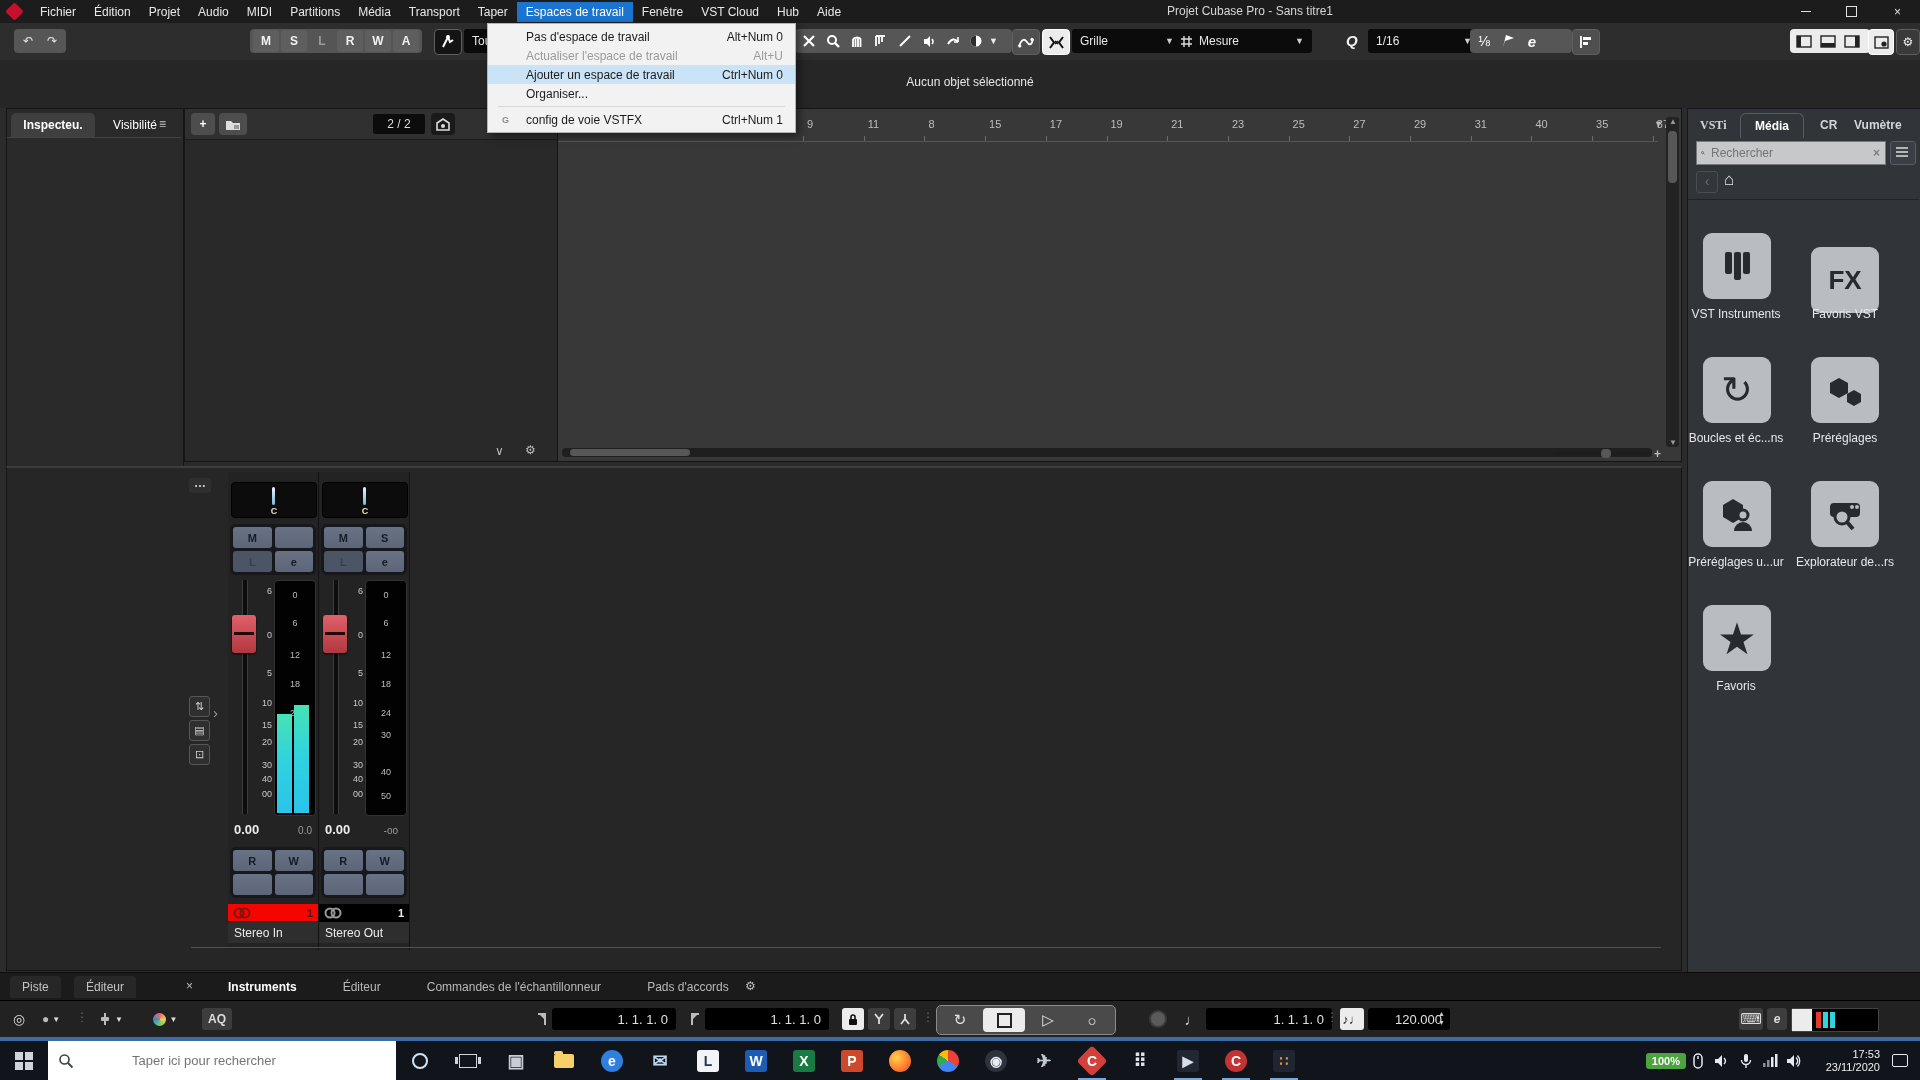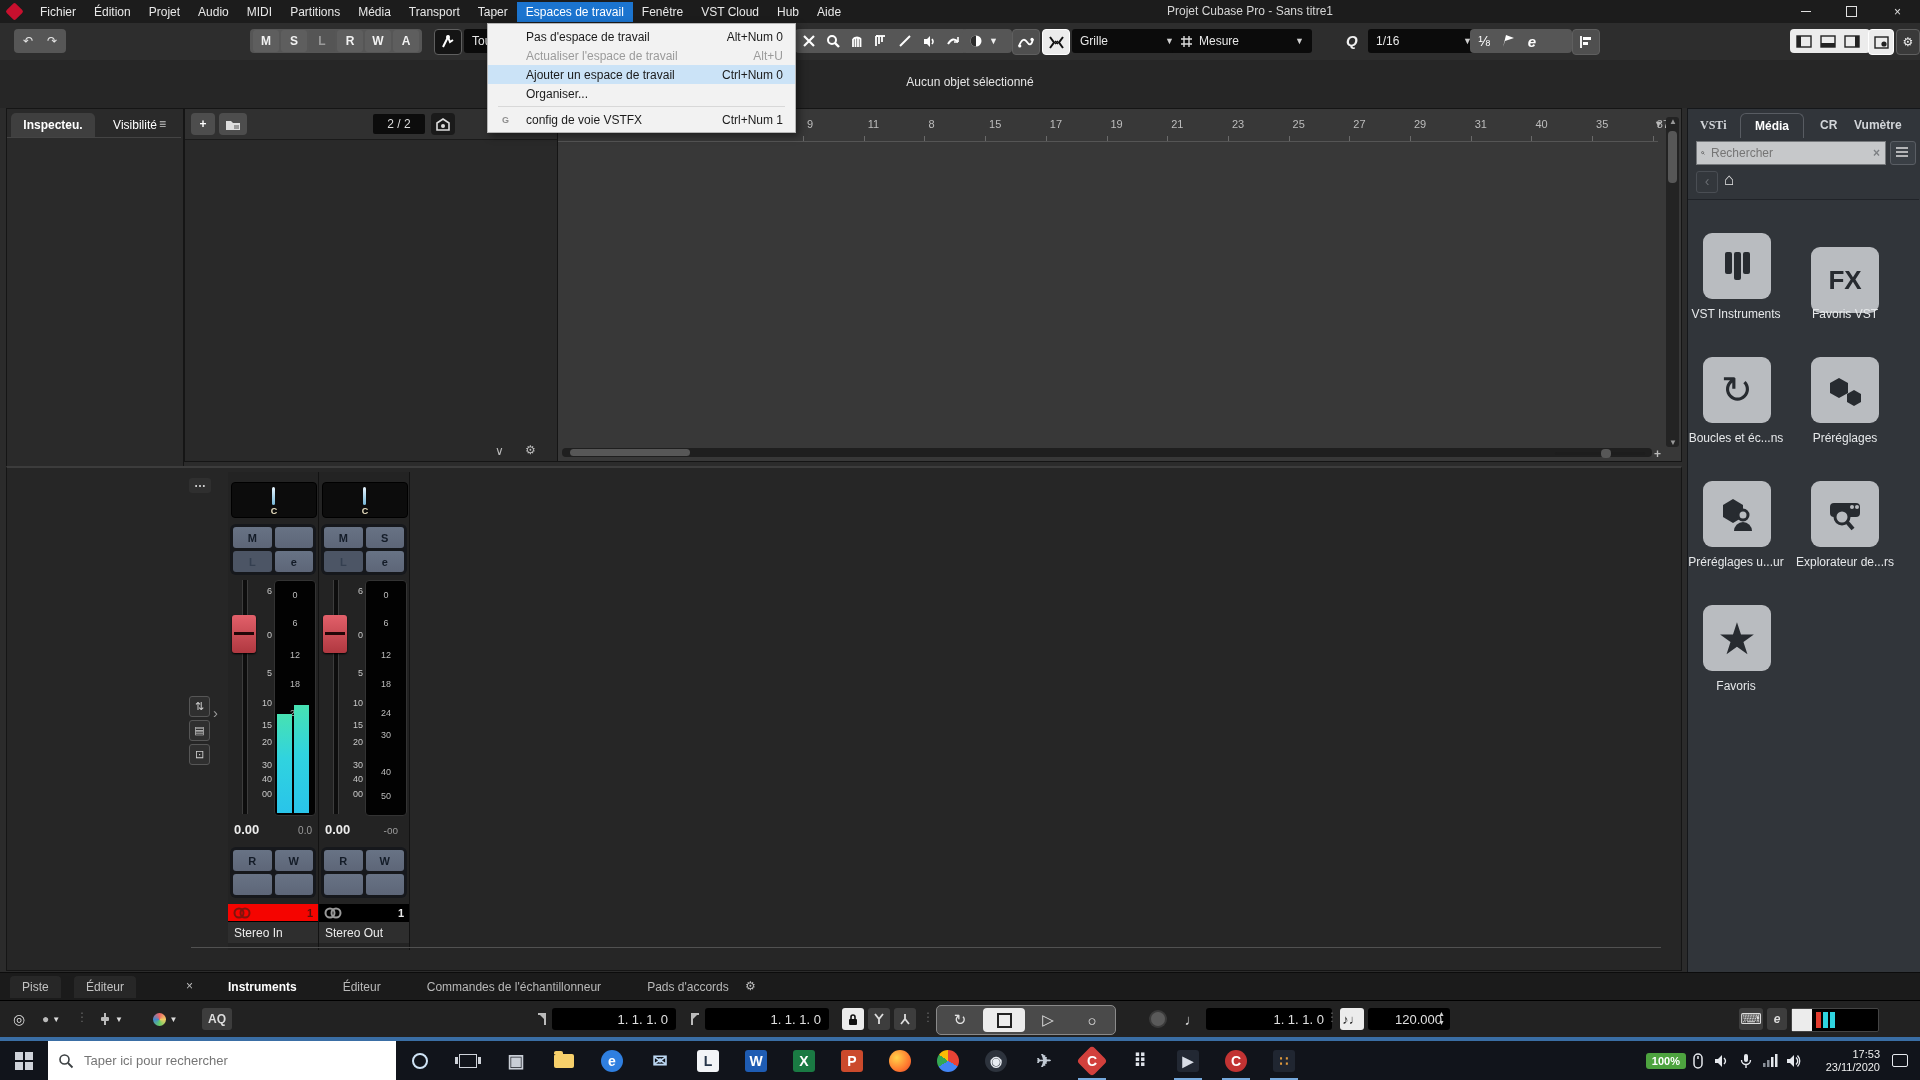--- a/index.html
+++ b/index.html
@@ -93,21 +93,21 @@
   .t-sep{position:absolute;top:9px;color:#666;font-size:12px;}
   .tr-group{position:absolute;top:4px;height:28px;border:1px solid #8a8a8a;border-radius:5px;background:#4a4a4a;display:flex;align-items:center;padding:0 2px;gap:2px;}
   .tr-group .tg{width:42px;height:24px;border-radius:4px;display:flex;align-items:center;justify-content:center;font-size:15px;color:#e2e2e2;}
   .blue-edge{left:0;top:1037px;width:1920px;height:4px;background:#3a6ea5;}
   
   .taskbar{left:0;top:1041px;width:1920px;height:39px;background:#11141b;display:flex;align-items:center;}
   .tb-slot{width:48px;height:39px;display:flex;align-items:center;justify-content:center;position:relative;flex:none;}
   .running:after{content:"";position:absolute;bottom:0;left:10px;right:10px;height:2px;background:#76a9dc;}
   .app-sq{width:22px;height:22px;border-radius:3px;display:flex;align-items:center;justify-content:center;font-weight:bold;font-size:14px;}
   .tsearch{width:348px;height:39px;background:#ffffff;display:flex;align-items:center;padding-left:10px;box-sizing:border-box;flex:none;}
-  .tsearch input{border:none;outline:none;font:13px "Liberation Sans",sans-serif;color:#444;flex:1;background:transparent;}
+  .tsearch input{border:none;outline:none;font:13px "Liberation Sans",sans-serif;color:#444;flex:1;background:transparent;margin-left:48px;}
   .tray-ic{width:24px;height:39px;display:flex;align-items:center;justify-content:center;flex:none;}
   .battery{background:#4da33f;color:#fff;font-weight:bold;font-size:11px;border-radius:3px;padding:2px 6px;flex:none;}
   .clockblk{width:74px;text-align:right;color:#eee;font-size:11px;line-height:13px;flex:none;}
   .folder-ic{width:20px;height:14px;background:#f7d06b;border-radius:2px;position:relative;}
   .folder-ic:before{content:"";position:absolute;top:-3px;left:0;width:9px;height:3px;background:#f7d06b;border-radius:2px 2px 0 0;}
   
   .wsmenu{left:487px;top:23px;width:307px;background:#f2f2f2;border:1px solid #b5b5b5;box-shadow:3px 3px 8px rgba(0,0,0,.45);
           color:#1b1b1b;padding:3px 0;z-index:50;}
   .mrow{height:19px;display:flex;align-items:center;padding:0 12px 0 38px;position:relative;}
   .mrow .sc{margin-left:auto;}

